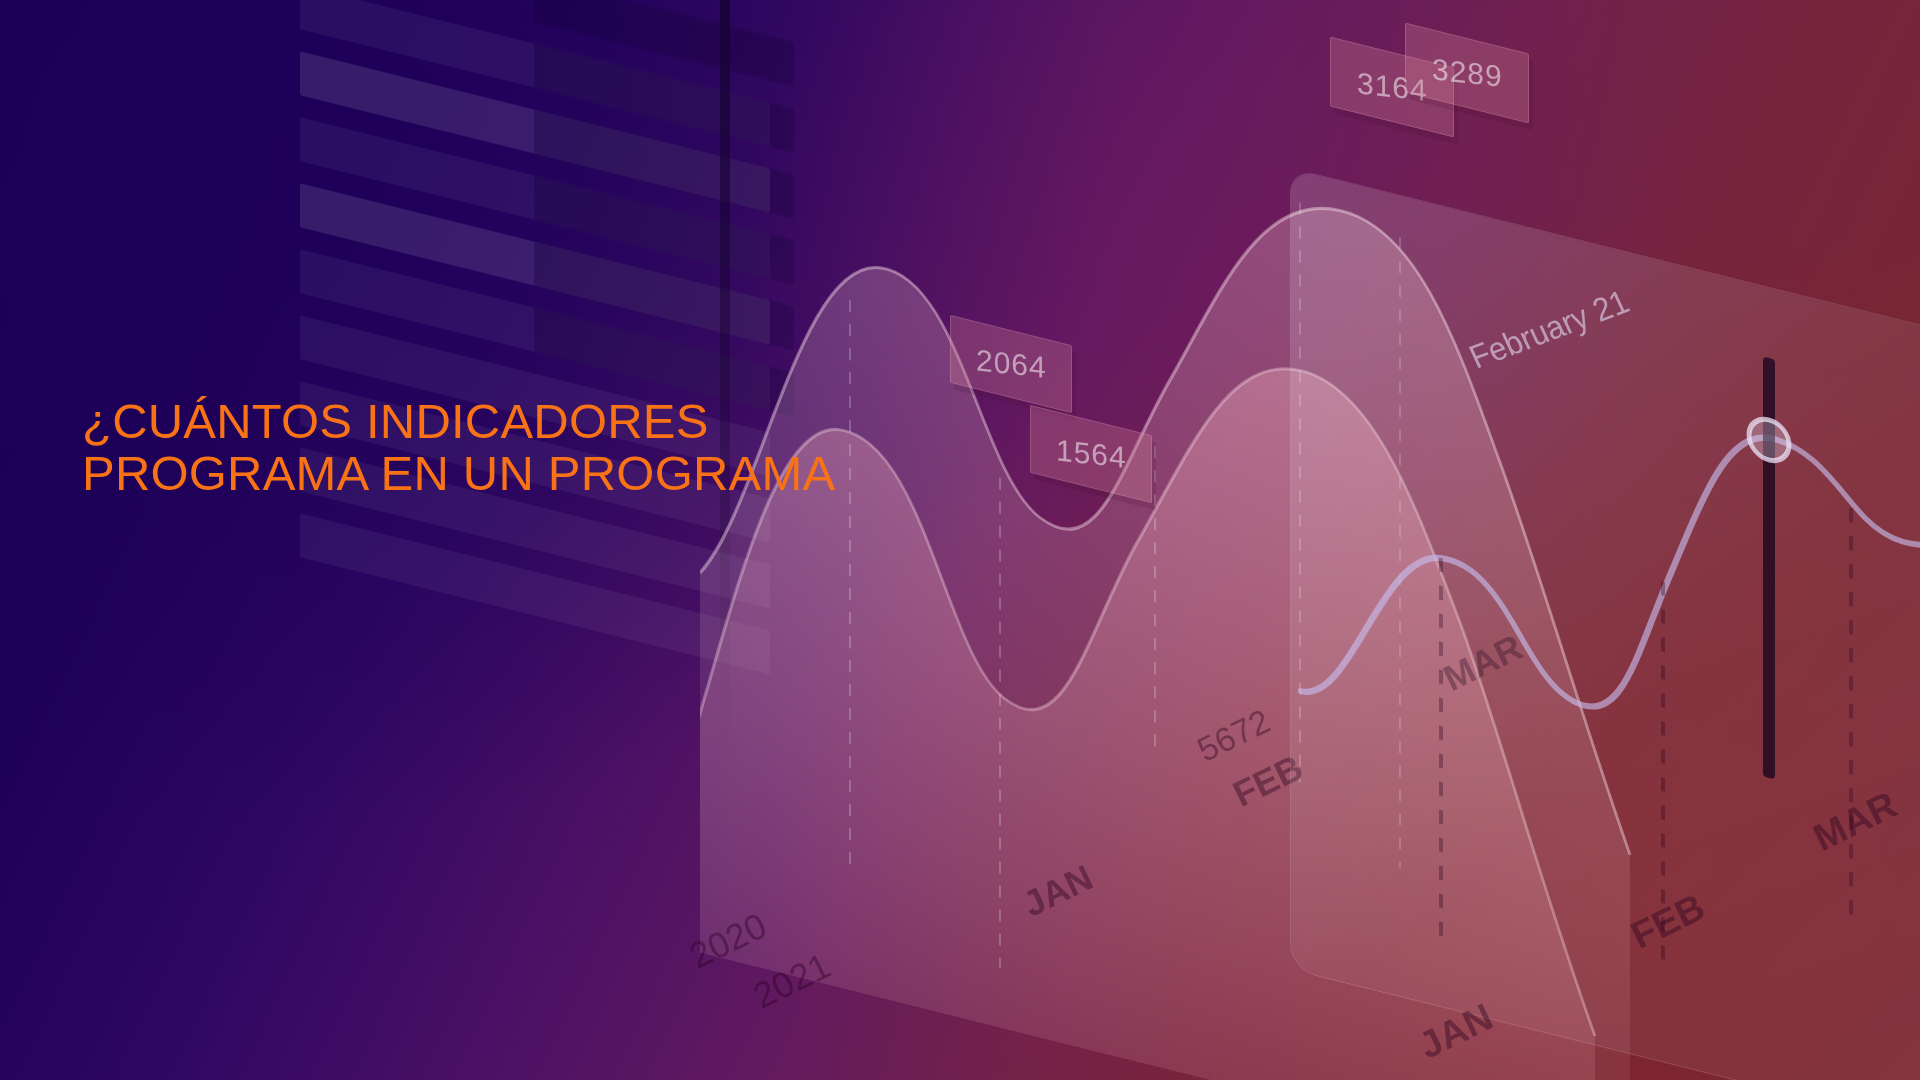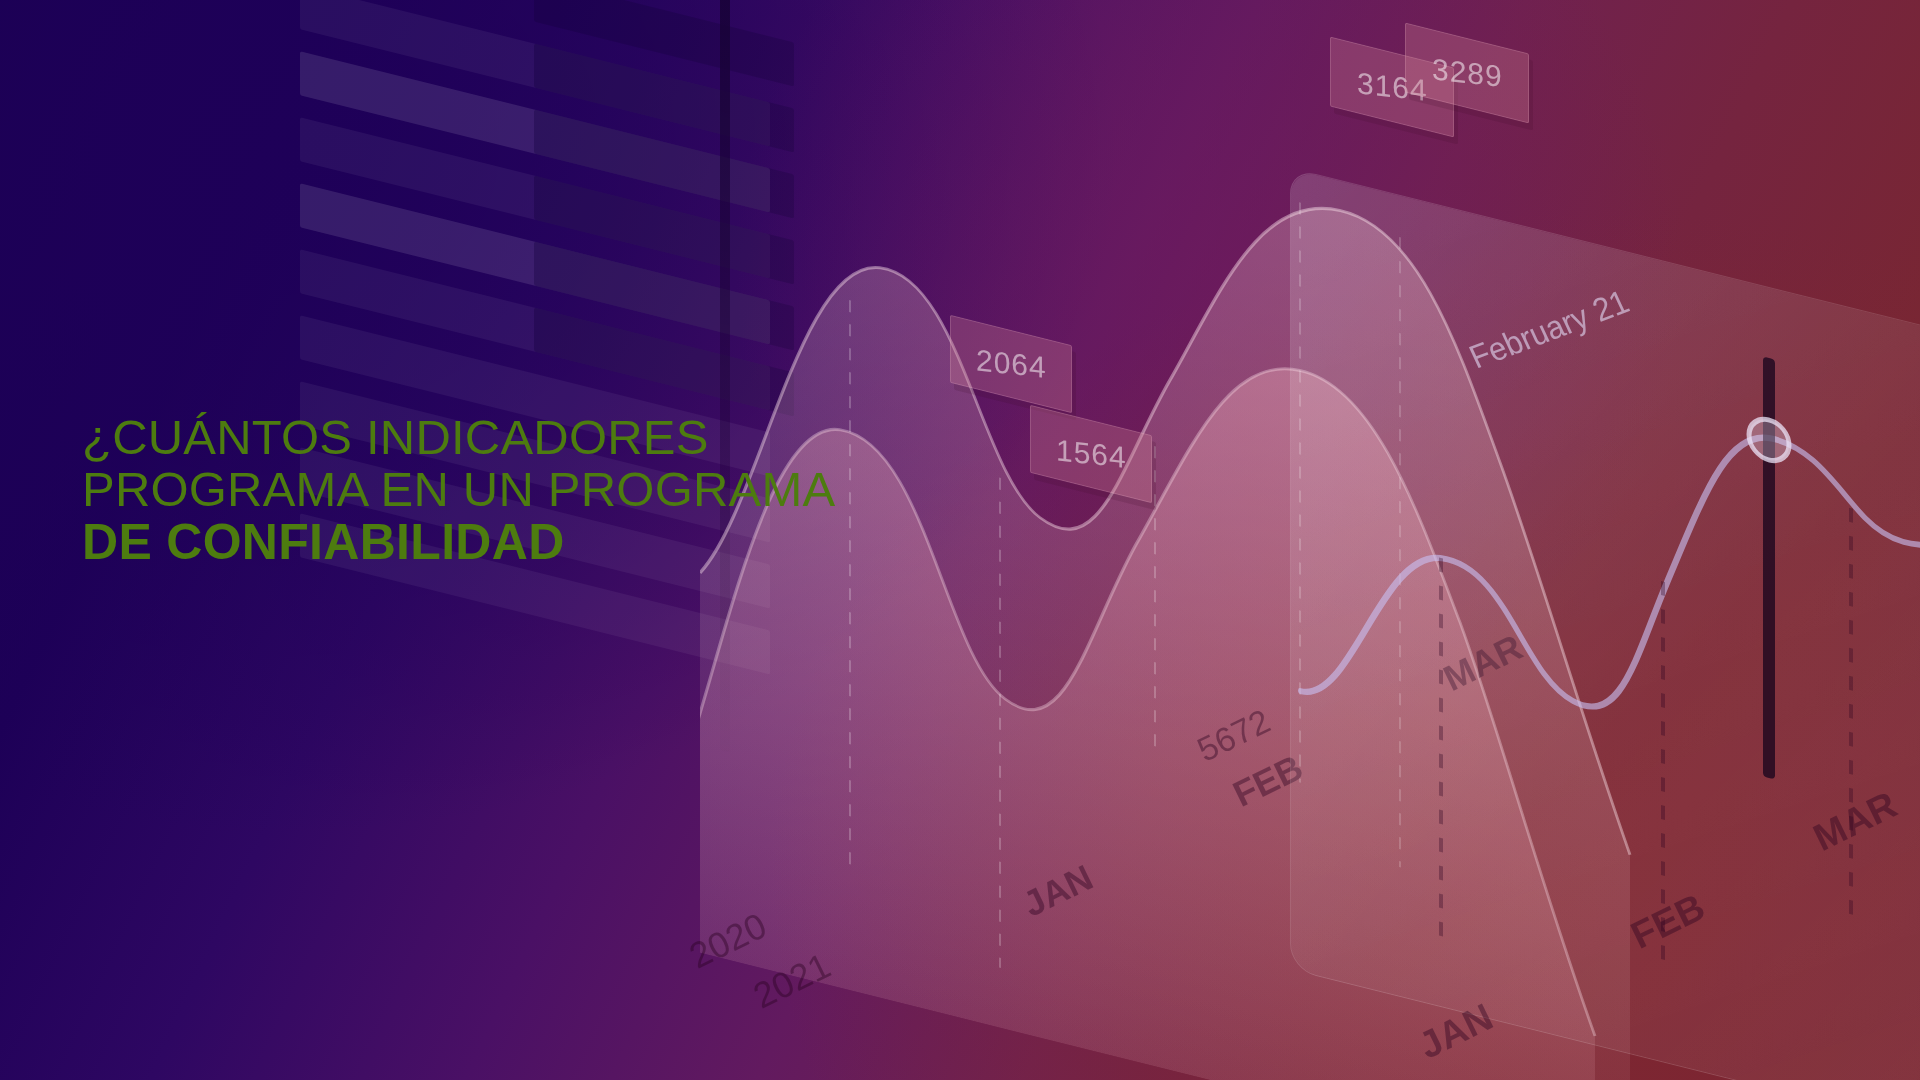--- a/index.html
+++ b/index.html
@@ -89,22 +89,22 @@
     position:absolute;left:1290px;top:250px;width:660px;height:800px;
     transform:skewY(14deg);
     background:linear-gradient(150deg, rgba(255,255,255,.075), rgba(255,255,255,.02));
     border:1px solid rgba(255,255,255,.13);
     border-radius:26px;
   }
   .card-inner{position:absolute;inset:0;overflow:hidden;border-radius:26px;}
 
   
   .headline{
-    position:absolute;left:82px;top:412px;width:1000px;
-    color:#4d7c0f;
+    position:absolute;left:82px;top:396px;width:1000px;
+    color:#f97316;
     line-height:1.06;
   }
   .headline .ln{
     display:block;
     font-size:49px;
     letter-spacing:.2px;
     white-space:nowrap;
   }
   .headline .light{font-weight:300;}
   .headline .bold{font-weight:700;font-size:50px;letter-spacing:.3px;}
@@ -248,16 +248,15 @@
     </div>
   </div>
 
   <div class="axlab" style="left:1418px;top:1010px;font-size:38px;transform:rotate(-26deg);">JAN</div>
   <div class="axlab" style="left:1630px;top:900px;font-size:38px;transform:rotate(-26deg);">FEB</div>
   <div class="axlab" style="left:1812px;top:800px;font-size:38px;transform:rotate(-26deg);">MAR</div>
 
   <div class="headline">
     <span class="ln light">¿CUÁNTOS INDICADORES</span>
     <span class="ln light">PROGRAMA EN UN PROGRAMA</span>
-    <span class="ln bold">DE CONFIABILIDAD</span>
   </div>
 
 </div>
 
 </body></html>

